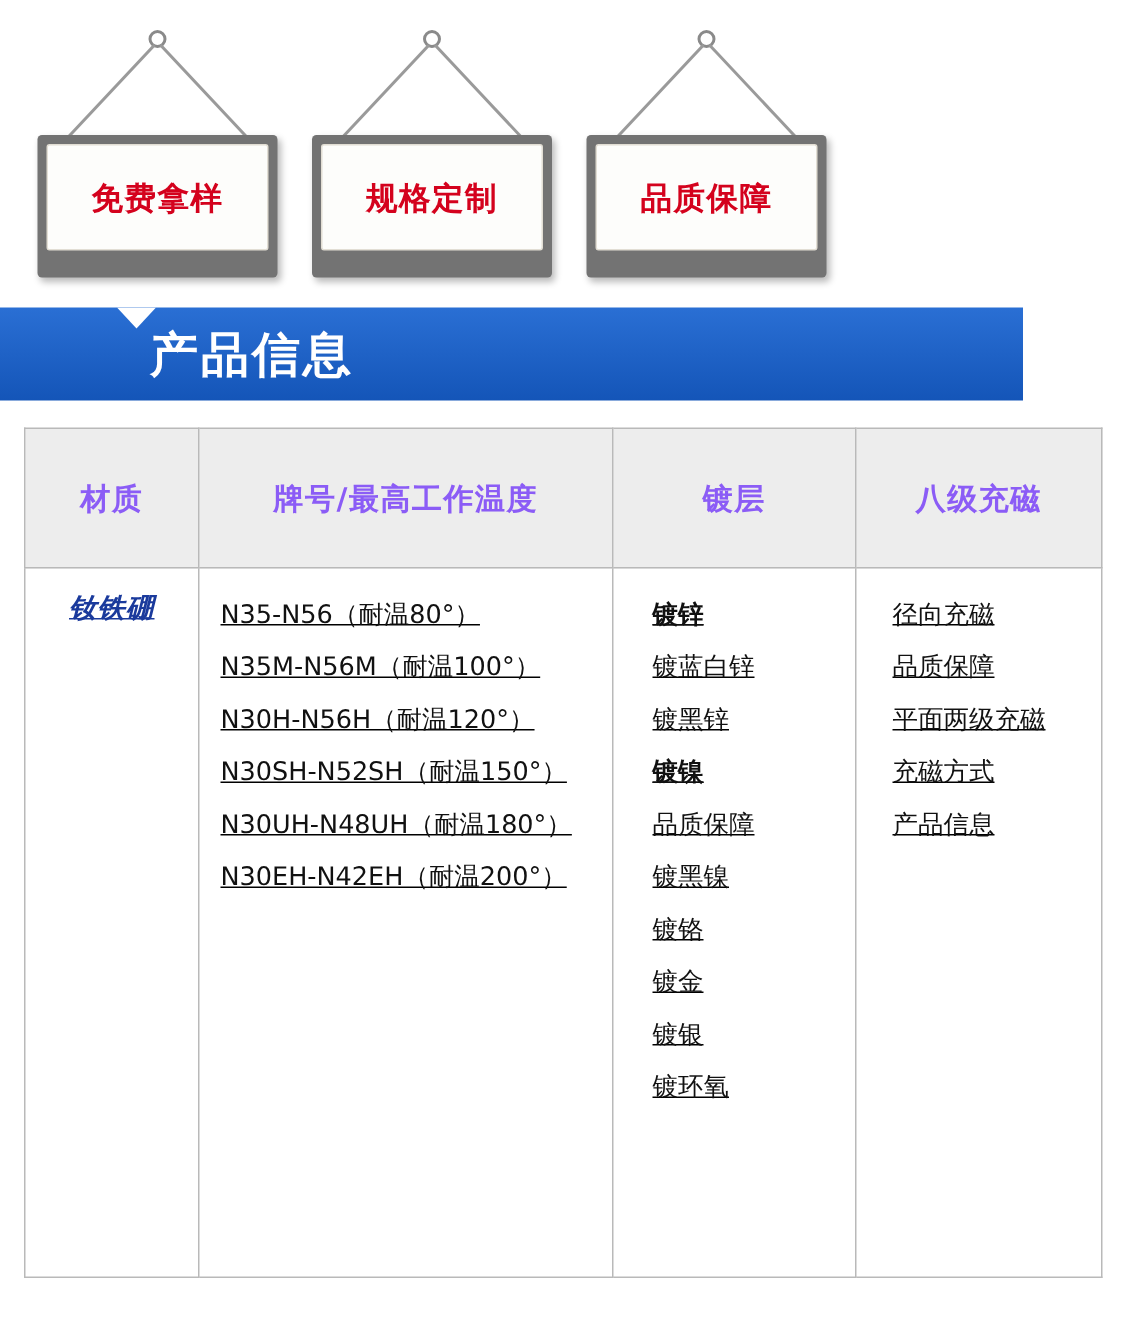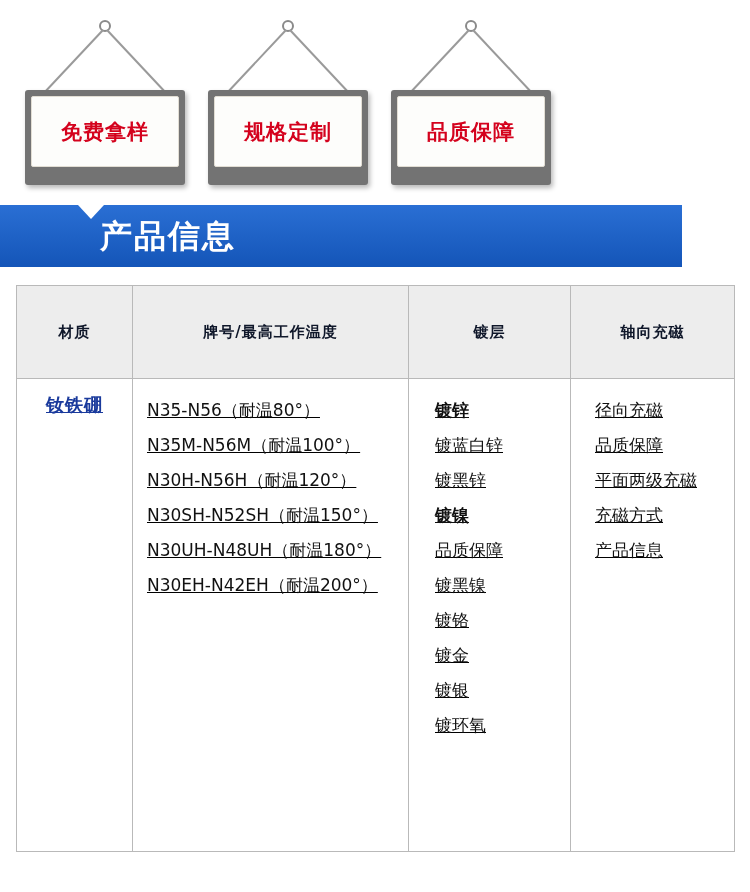--- a/index.html
+++ b/index.html
@@ -112,23 +112,23 @@
     table-layout: fixed;
   }
   table.spec th, table.spec td {
     border: 1px solid #b9b9b9;
     vertical-align: top;
   }
   table.spec thead th {
     height: 90px;
     background: #ededed;
     font-family: "DejaVu Sans", sans-serif;
-    font-size: 15px;
-    font-weight: bold;
-    color: #0f172a;
+    font-size: 20px;
+    font-weight: bold;
+    color: #8b5cf6;
     text-align: center;
     vertical-align: middle;
     letter-spacing: 1px;
   }
   .col-1 { width: 116px; }
   .col-2 { width: 276px; }
   .col-3 { width: 162px; }
   .col-4 { width: 164px; }
 
   table.spec tbody td {
@@ -139,20 +139,21 @@
   .material-cell {
     text-align: center;
   }
   .material-link {
     font-family: "DejaVu Sans", sans-serif;
     font-size: 18px;
     font-weight: bold;
     color: #1a3a9c;
     text-decoration: underline;
     letter-spacing: 1px;
+    font-style: italic;
   }
 
   ul.cell-list {
     list-style: none;
     margin: 0;
     padding: 0;
     text-decoration: underline;
   }
   ul.cell-list li {
     font-family: "DejaVu Sans", sans-serif;
@@ -229,21 +230,21 @@
       <col class="col-1">
         <col class="col-2">
         <col class="col-3">
         <col class="col-4">
     </colgroup>
     <thead>
       <tr>
         <th>材质</th>
         <th>牌号/最高工作温度</th>
         <th>镀层</th>
-        <th>轴向充磁</th>
+        <th>八级充磁</th>
       </tr>
     </thead>
     <tbody>
       <tr>
 
         <td class="material-cell">
           <a class="material-link" href="#">钕铁硼</a>
         </td>
 
         <td>

